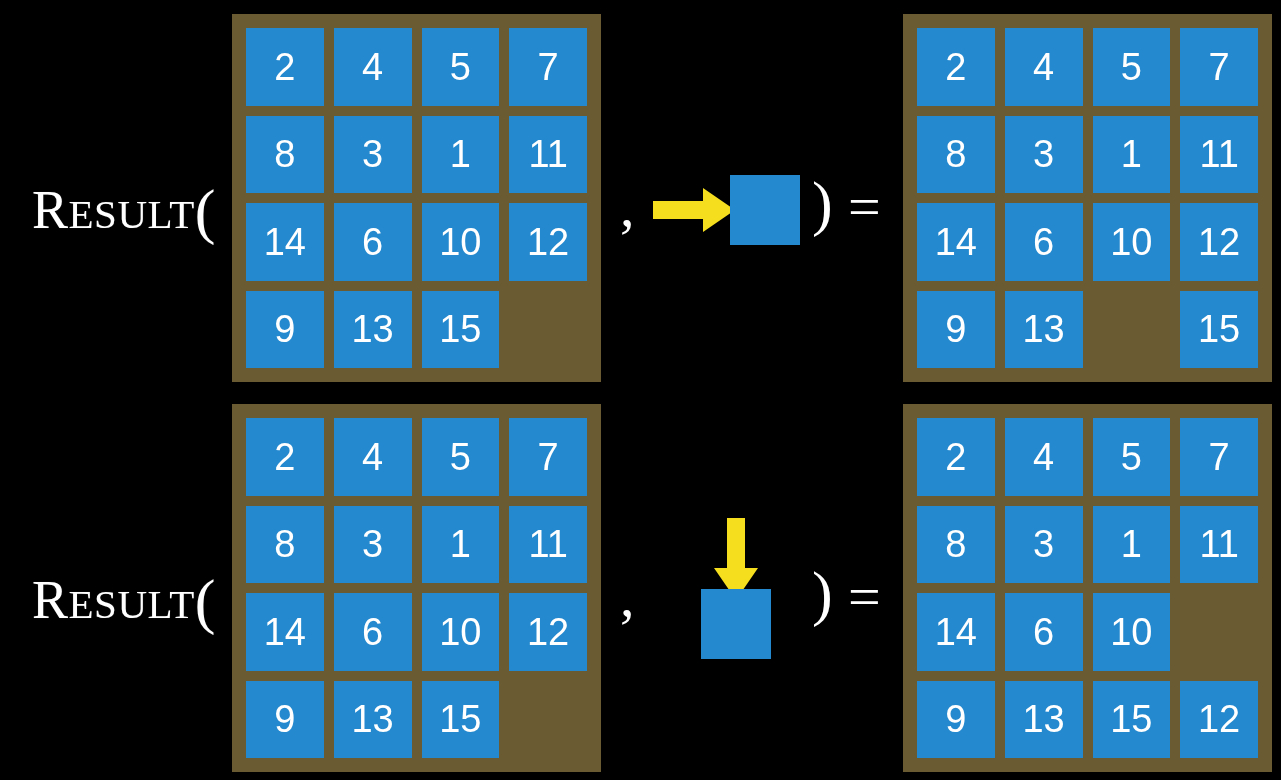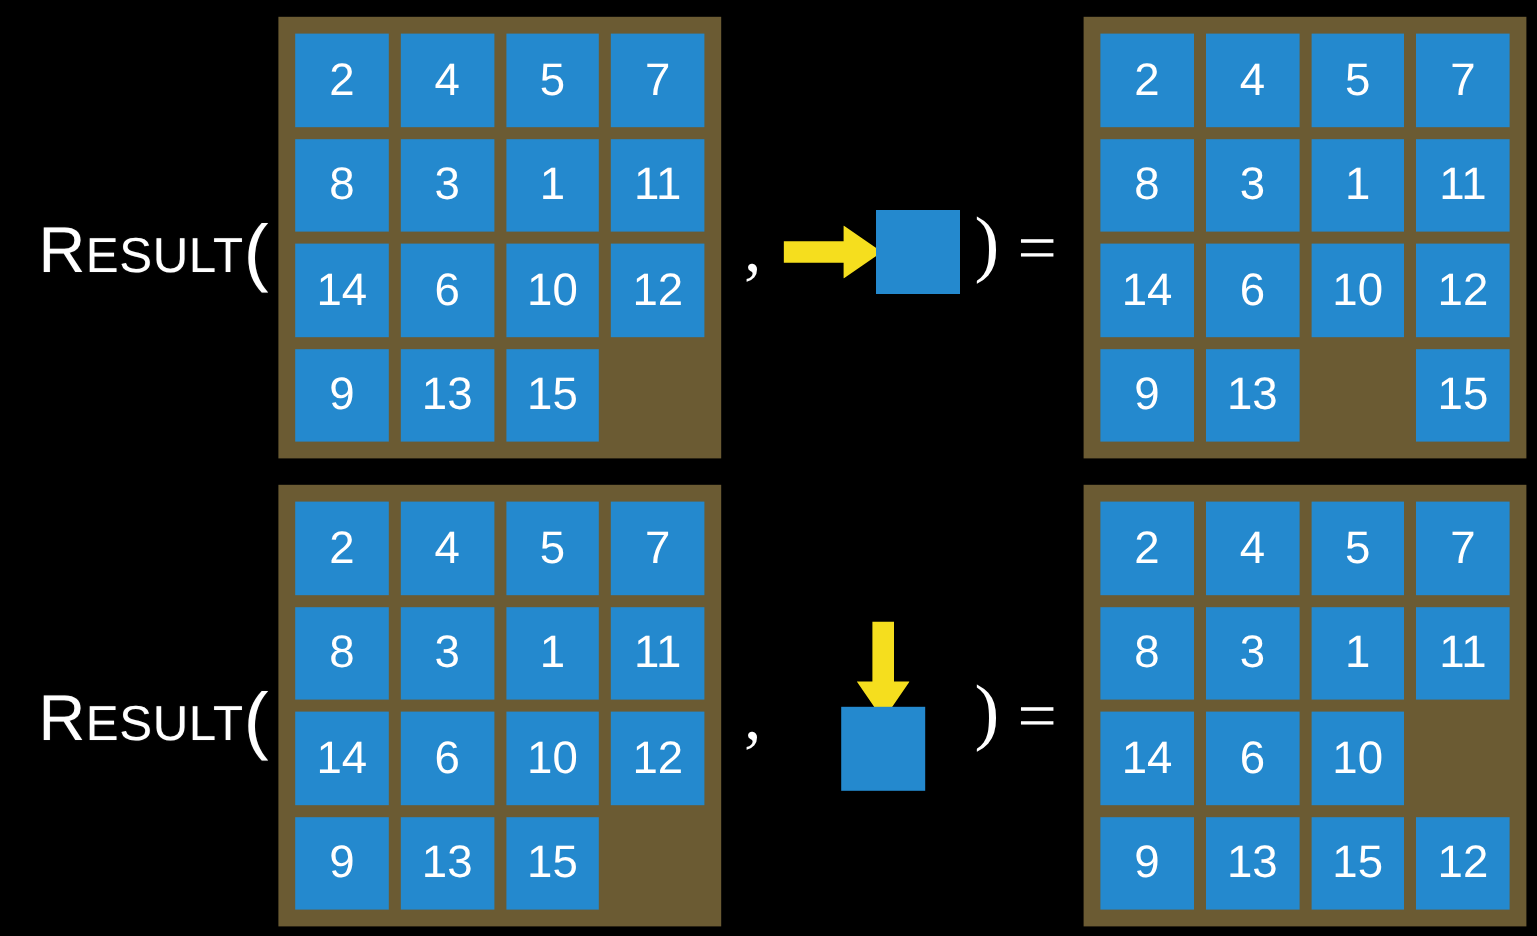--- a/index.html
+++ b/index.html
@@ -18,21 +18,21 @@
     position: relative;
     width: 1281px;
     height: 780px;
     background: #000000;
   }
 
   
   .result-label {
     position: absolute;
     color: #ffffff;
-    font-family: Liberation Sans, sans-serif;
+    font-family: Liberation Serif, serif;
     white-space: nowrap;
     line-height: 1;
     letter-spacing: 0.5px;
     text-shadow: 0 0 1px rgba(255,255,255,0.25);
   }
   .result-label .cap {
     font-size: 54px;
   }
   .result-label .smallcaps {
     font-size: 41px;

